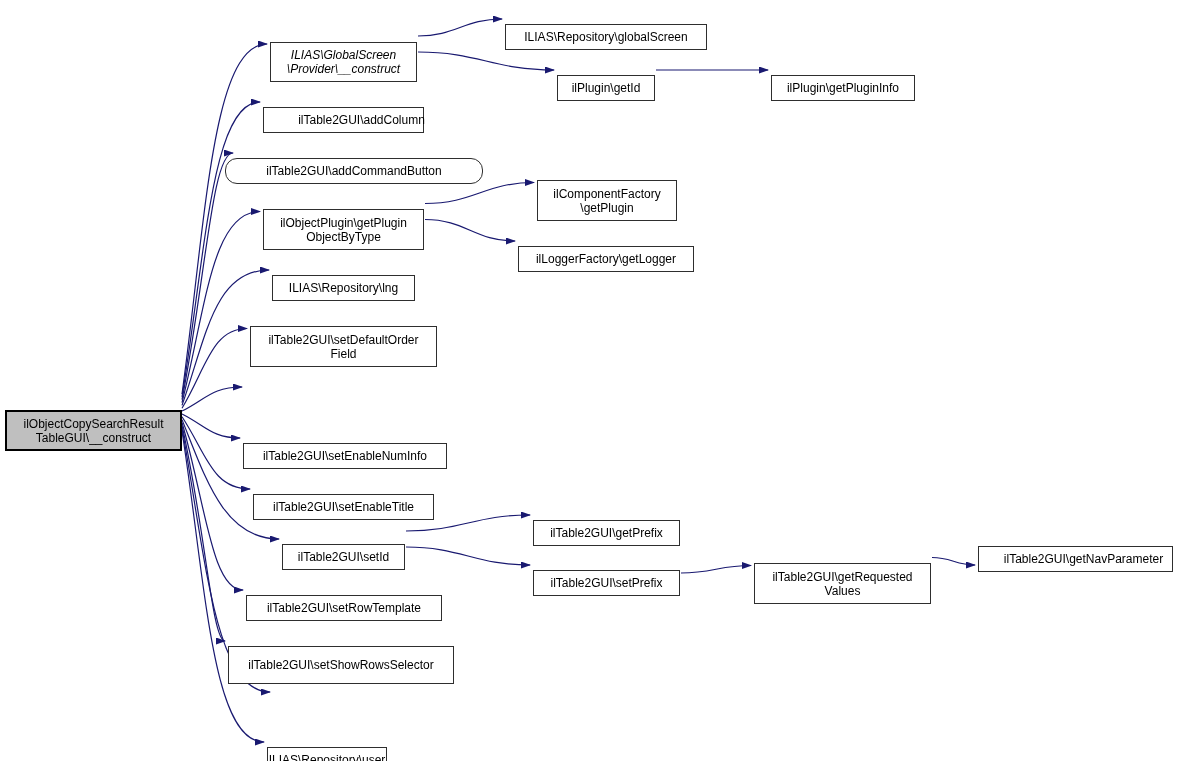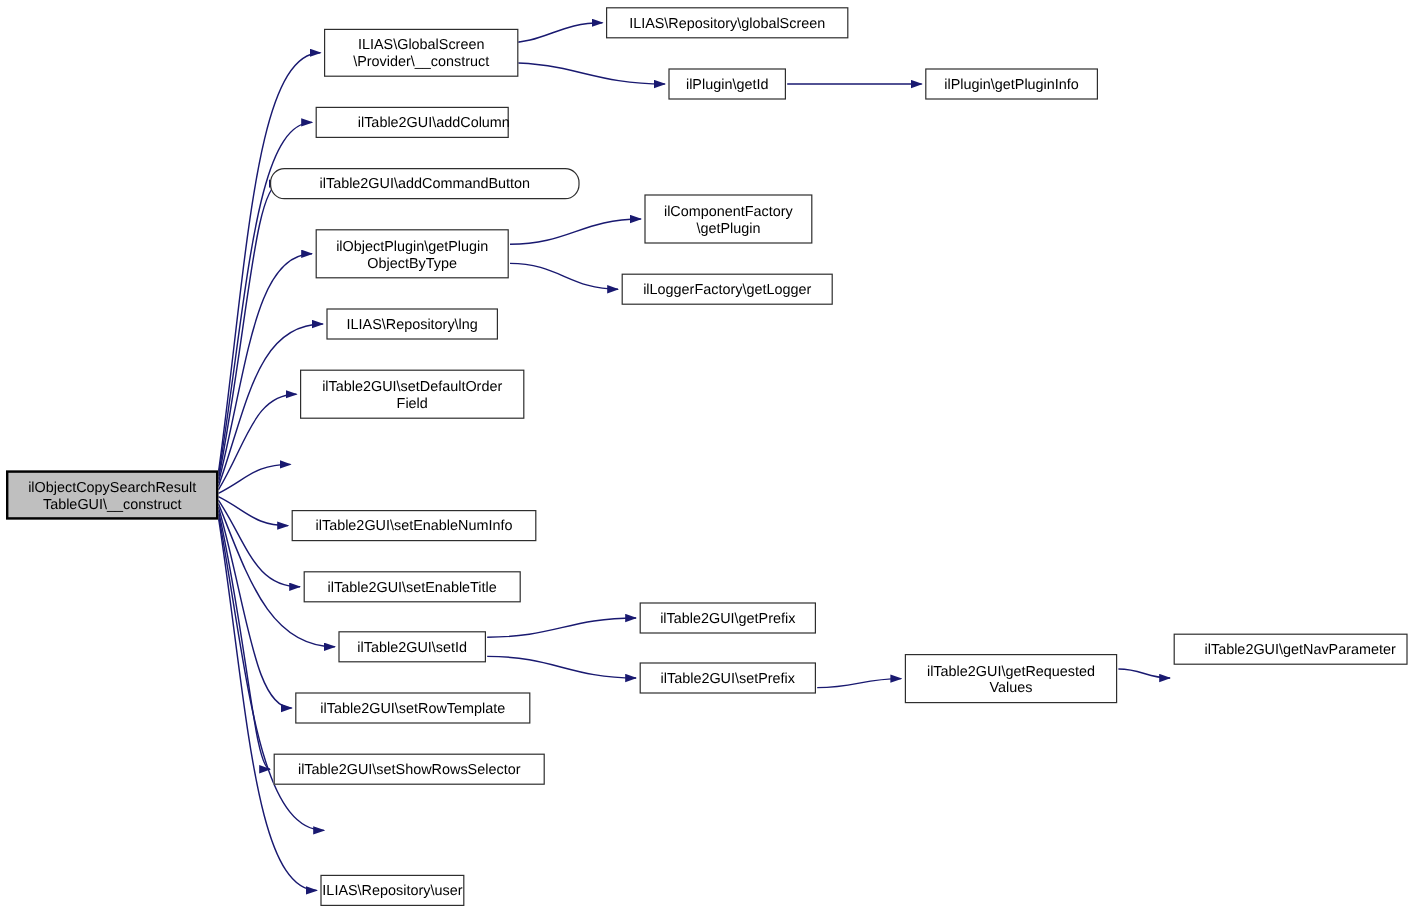--- a/index.html
+++ b/index.html
@@ -19,20 +19,21 @@
     display:flex;
     flex-direction:column;
     justify-content:center;
     align-items:center;
     font-size:12px;
     line-height:14px;
     color:#000000;
     white-space:nowrap;
     cursor:pointer;
     z-index:2;
+    margin-top:18px;
   }
   .node.highlight{
     background:#bfbfbf;
     border:2px solid #000000;
     cursor:default;
   }
   .node .line{pointer-events:none;}
 </style>
 </head>
 <body>
@@ -65,21 +66,21 @@
       <path d="M425,219.5 C465.5,219.5 474.5,241 515,241" fill="none" stroke="#191970" stroke-width="1.2" marker-end="url(#arrow)"></path>
       <path d="M406,531 C461.8,531 474.2,515 530,515" fill="none" stroke="#191970" stroke-width="1.2" marker-end="url(#arrow)"></path>
       <path d="M406,547 C461.8,547 474.2,565 530,565" fill="none" stroke="#191970" stroke-width="1.2" marker-end="url(#arrow)"></path>
       <path d="M681,573 C712.5,573 719.5,565.5 751,565.5" fill="none" stroke="#191970" stroke-width="1.2" marker-end="url(#arrow)"></path>
       <path d="M932,557.5 C951.35,557.5 955.65,565 975,565" fill="none" stroke="#191970" stroke-width="1.2" marker-end="url(#arrow)"></path>
     </svg>
     <div class="node highlight" style="left: 5px; top: 392px; width: 177px; height: 41px;">
       <div class="line">ilObjectCopySearchResult</div>
       <div class="line">TableGUI\__construct</div>
     </div>
-    <div class="node" style="left: 270px; top: 24px; width: 162px; height: 40px;">
+    <div class="node" style="left: 270px; top: 24px; width: 147px; height: 40px; font-style: italic;">
       <div class="line">ILIAS\GlobalScreen</div>
       <div class="line">\Provider\__construct</div>
     </div>
     <div class="node" style="left: 263px; top: 89px; width: 161px; height: 26px; padding-left: 36px;">
       <div class="line">ilTable2GUI\addColumn</div>
     </div>
     <div class="node" style="left: 225px; top: 140px; width: 258px; height: 26px; border-radius: 12px;">
       <div class="line">ilTable2GUI\addCommandButton</div>
     </div>
     <div class="node" style="left: 263px; top: 191px; width: 161px; height: 41px;">
@@ -98,21 +99,21 @@
     </div>
     <div class="node" style="left: 253px; top: 476px; width: 181px; height: 26px;">
       <div class="line">ilTable2GUI\setEnableTitle</div>
     </div>
     <div class="node" style="left: 282px; top: 526px; width: 123px; height: 26px;">
       <div class="line">ilTable2GUI\setId</div>
     </div>
     <div class="node" style="left: 246px; top: 577px; width: 196px; height: 26px;">
       <div class="line">ilTable2GUI\setRowTemplate</div>
     </div>
-    <div class="node" style="left: 228px; top: 628px; width: 226px; height: 26px;">
+    <div class="node" style="left: 228px; top: 628px; width: 226px; height: 38px;">
       <div class="line">ilTable2GUI\setShowRowsSelector</div>
     </div>
     <div class="node" style="left: 267px; top: 729px; width: 120px; height: 26px;">
       <div class="line">ILIAS\Repository\user</div>
     </div>
     <div class="node" style="left: 505px; top: 6px; width: 202px; height: 26px;">
       <div class="line">ILIAS\Repository\globalScreen</div>
     </div>
     <div class="node" style="left: 557px; top: 57px; width: 98px; height: 26px;">
       <div class="line">ilPlugin\getId</div>

